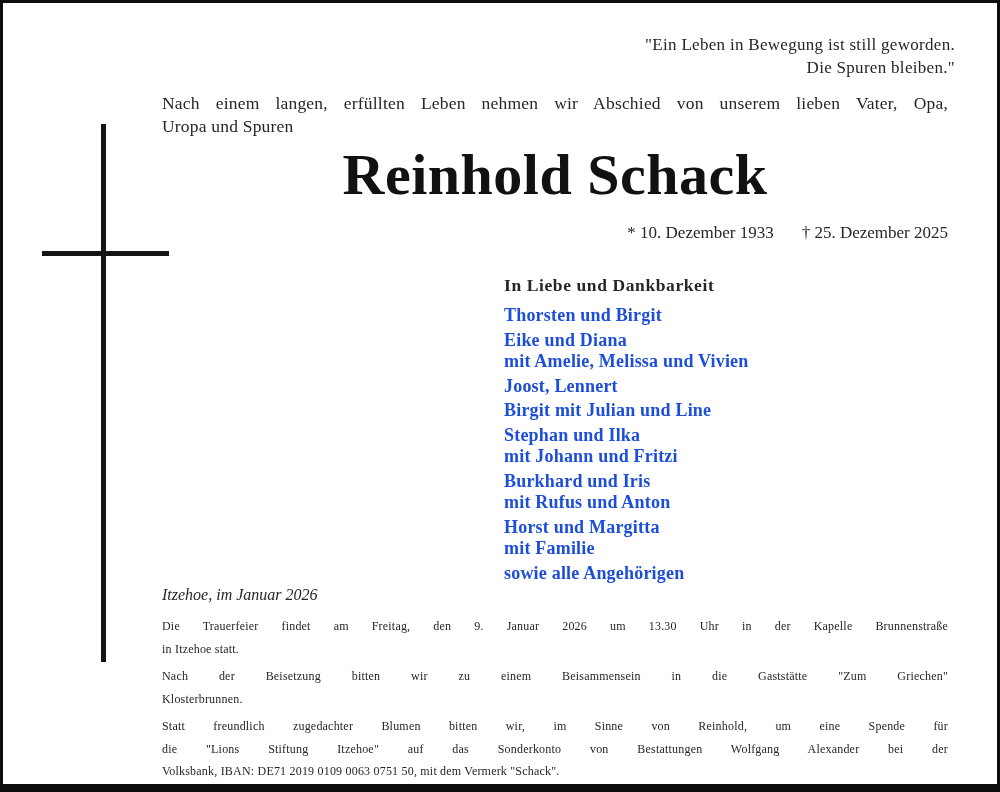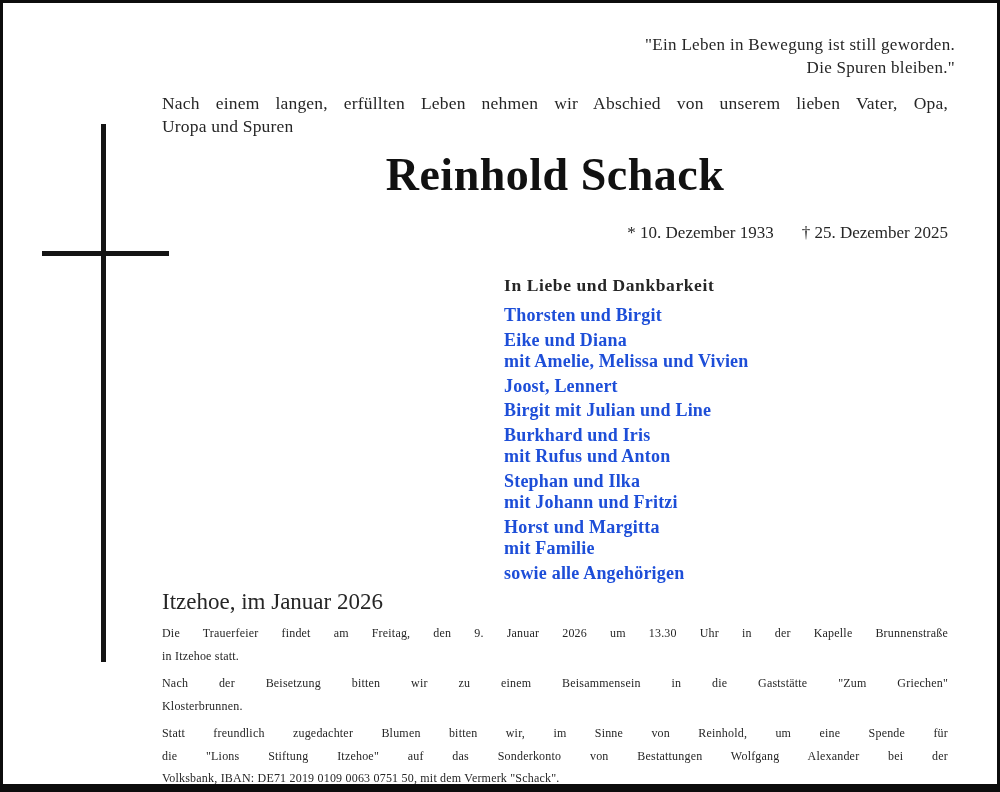--- a/index.html
+++ b/index.html
@@ -69,21 +69,21 @@
     text-align: justify;
     text-align-last: justify;
   }
   .lline {
     display: block;
     text-align: left;
   }
 
   .deceased-name {
     margin-top: 12px;
-    font-size: 46px;
+    font-size: 58px;
     line-height: 49px;
     font-weight: 700;
     text-align: center;
     color: #111111;
     letter-spacing: 0.5px;
   }
 
   .dates {
     margin-top: 23px;
     text-align: right;
@@ -107,23 +107,23 @@
     font-size: 18px;
     line-height: 21.5px;
     font-weight: 700;
     color: #1d4ed8;
     letter-spacing: 0.2px;
   }
   .mourner-group { margin-bottom: 3px; }
   .mourner-group:last-child { margin-bottom: 0; }
 
   .place-date {
-    margin-top: 7px;
-    font-size: 23px;
+    font-size: 16px;
     line-height: 22px;
+    font-style: italic;
   }
 
   .para {
     margin-top: 5px;
     font-size: 12px;
     line-height: 22.5px;
     letter-spacing: 0.2px;
   }
   .para.first { margin-top: 9px; }
 </style>
@@ -165,26 +165,26 @@
         <div>Eike und Diana</div>
         <div>mit Amelie, Melissa und Vivien</div>
       </div>
       <div class="mourner-group">
         <div>Joost, Lennert</div>
       </div>
       <div class="mourner-group">
         <div>Birgit mit Julian und Line</div>
       </div>
       <div class="mourner-group">
+        <div>Stephan und Ilka</div>
+        <div>mit Johann und Fritzi</div>
+      </div>
+      <div class="mourner-group">
         <div>Burkhard und Iris</div>
         <div>mit Rufus und Anton</div>
-      </div>
-      <div class="mourner-group">
-        <div>Stephan und Ilka</div>
-        <div>mit Johann und Fritzi</div>
       </div>
       <div class="mourner-group">
         <div>Horst und Margitta</div>
         <div>mit Familie</div>
       </div>
       <div class="mourner-group">
         <div>sowie alle Angehörigen</div>
       </div>
     </div>
 

